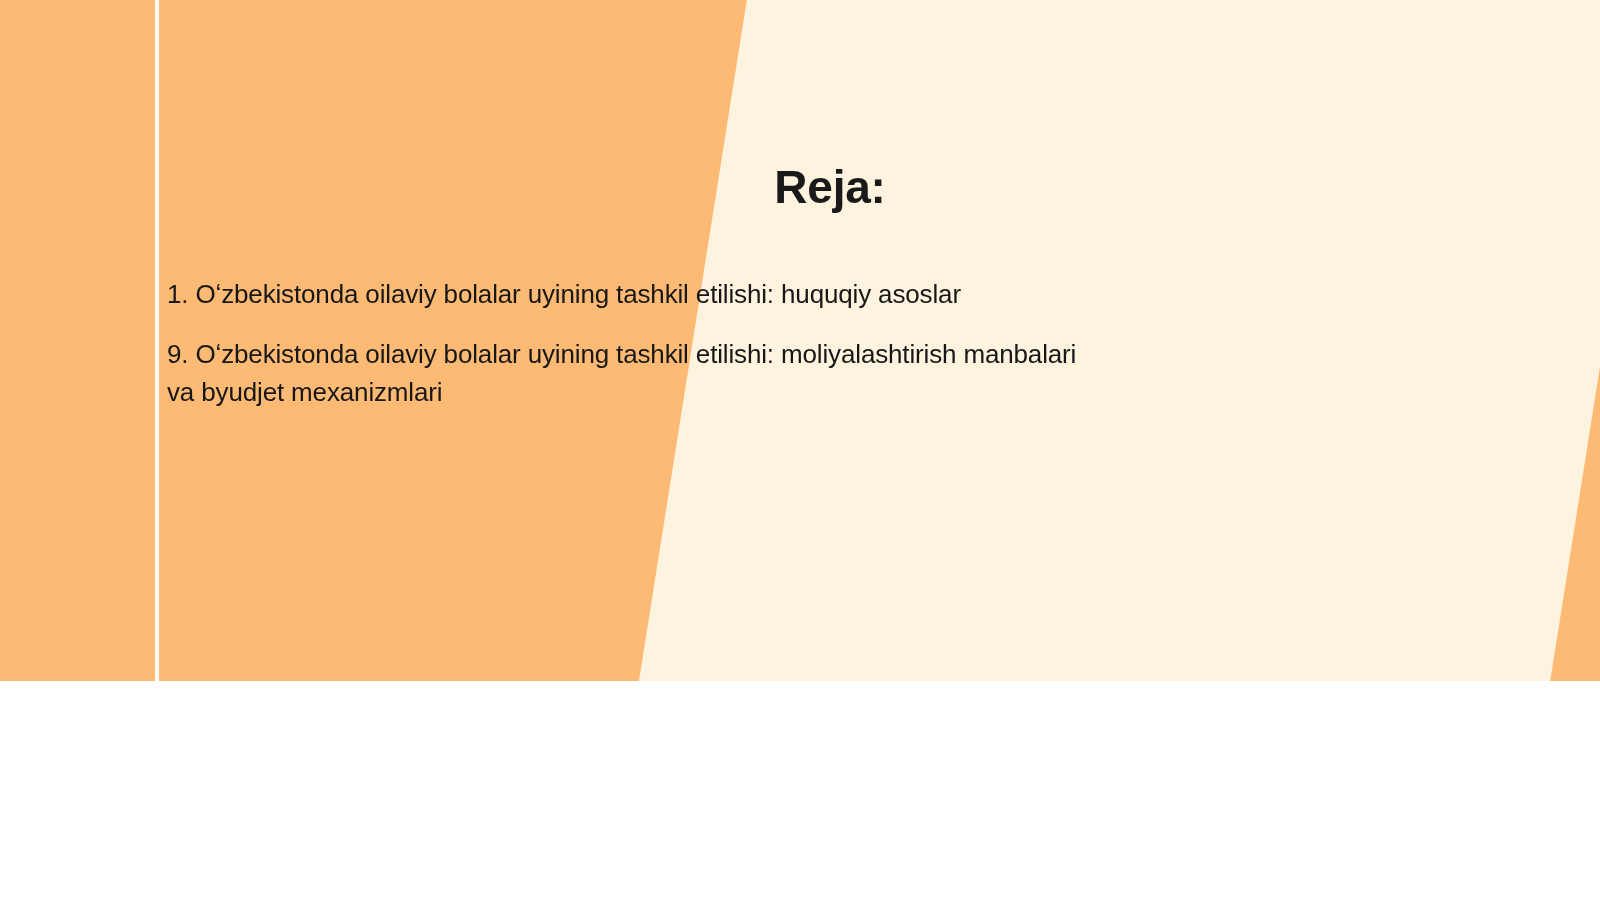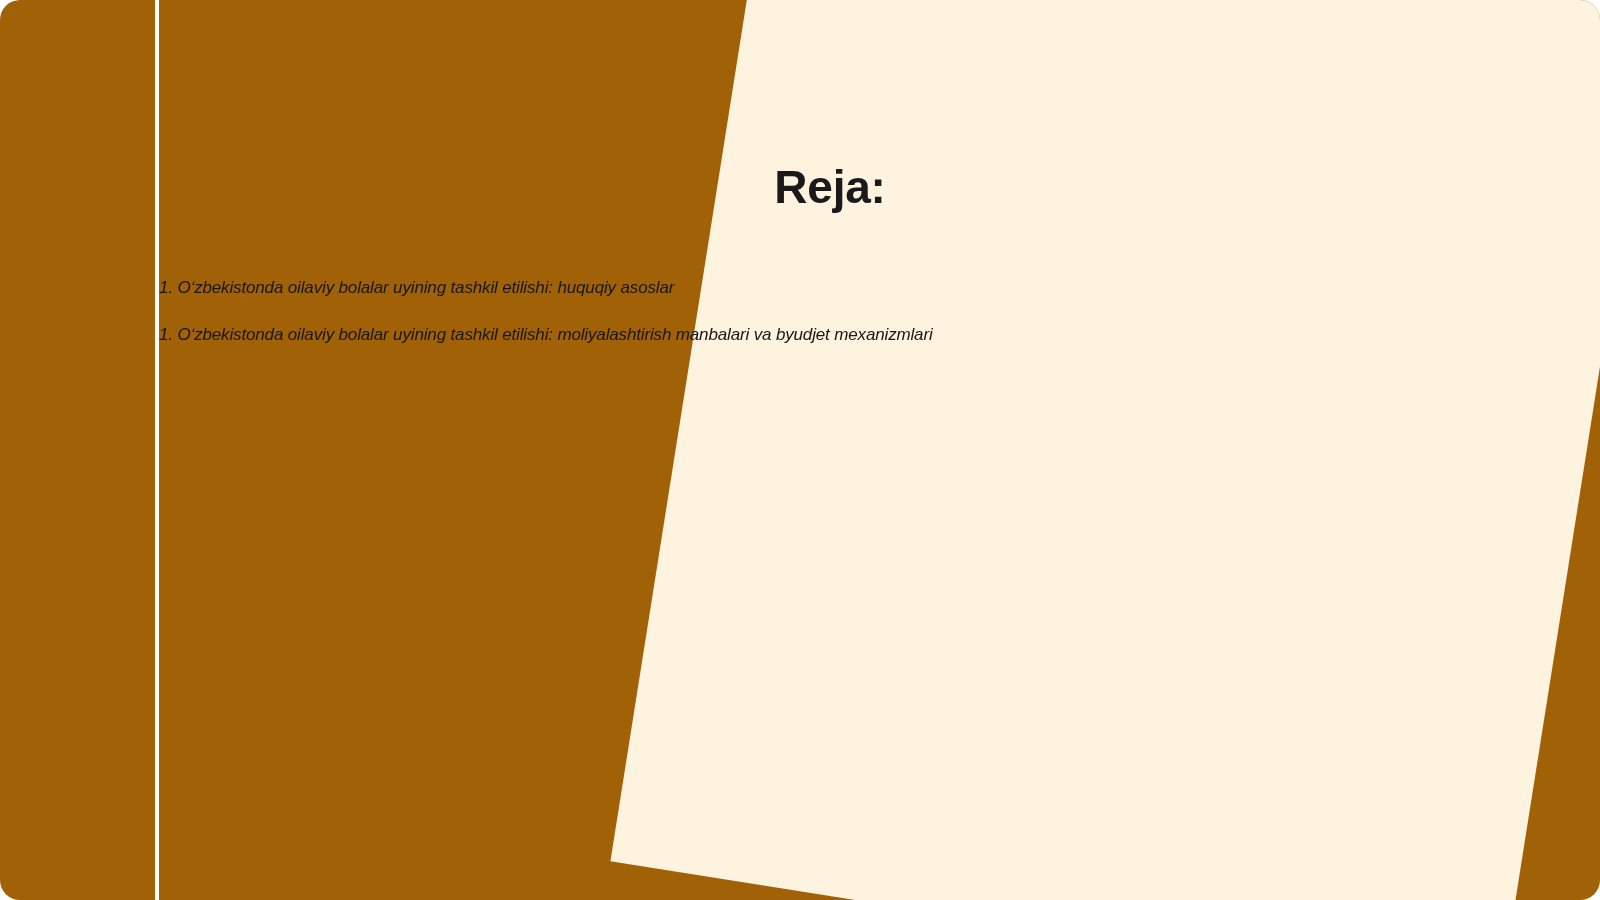--- a/index.html
+++ b/index.html
@@ -4,25 +4,24 @@
 <title>Reja slide</title>
 <style>
   html, body {
     margin: 0;
     padding: 0;
     background: #ffffff;
   }
   #slide {
     position: relative;
     width: 1600px;
-    height: 900px;
-    background: #a16207;
+    height: 681px;
+    background: #fdba74;
     overflow: hidden;
     font-family: "Liberation Sans", "DejaVu Sans", sans-serif;
-    border-radius: 20px;
   }
 
   
   .deco-wrap {
     position: absolute;
     inset: 0;
     pointer-events: none;
     z-index: 0;
   }
   .deco-shape {
@@ -67,43 +66,42 @@
   }
 
   .body-block {
     position: absolute;
     left: 155px;
     top: 276px;
     width: 930px;
   }
 
   .plan-item {
-    font-size: 17px;
-    font-style: italic;
+    font-size: 26px;
     font-weight: 400;
     color: #171717;
     line-height: 1.46;
-    margin: 0 0 22px 4px;
+    margin: 0 0 22px 12px;
     letter-spacing: -0.15px;
   }
   .plan-item:last-child { margin-bottom: 0; }
 </style>
 </head>
 <body>
 
 <div id="slide">
 
   <div class="deco-wrap">
     <div class="deco-shape"></div>
     <div class="deco-shape-2"></div>
   </div>
 
   <div class="content">
 
     <h1 class="slide-title">Reja:</h1>
 
     <div class="body-block">
       <p class="plan-item">1. Oʻzbekistonda oilaviy bolalar uyining tashkil etilishi: huquqiy asoslar</p>
-      <p class="plan-item">1. Oʻzbekistonda oilaviy bolalar uyining tashkil etilishi: moliyalashtirish manbalari va byudjet mexanizmlari</p>
+      <p class="plan-item">9. Oʻzbekistonda oilaviy bolalar uyining tashkil etilishi: moliyalashtirish manbalari va byudjet mexanizmlari</p>
     </div>
 
   </div>
 </div>
 
 </body></html>

